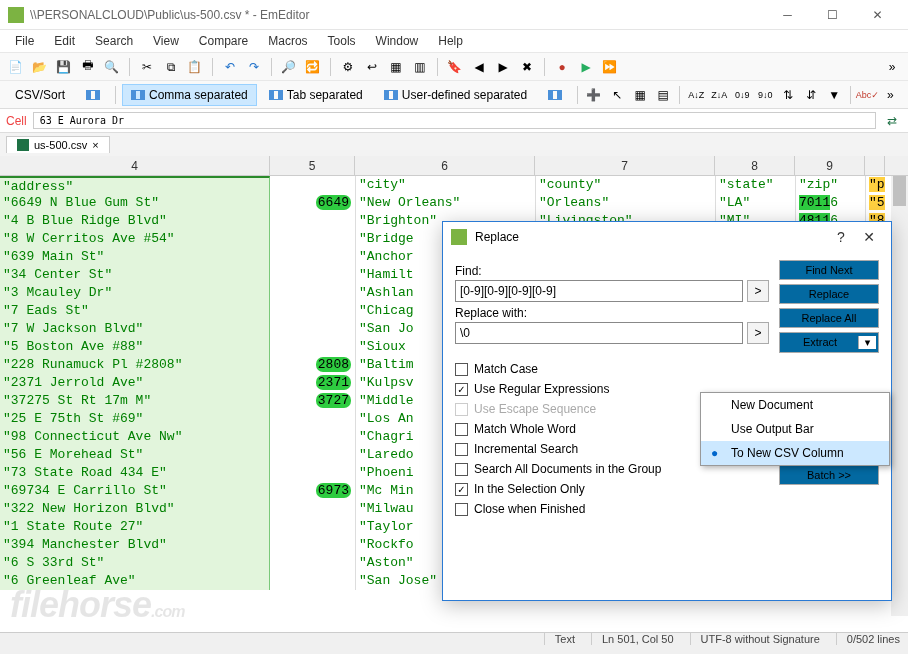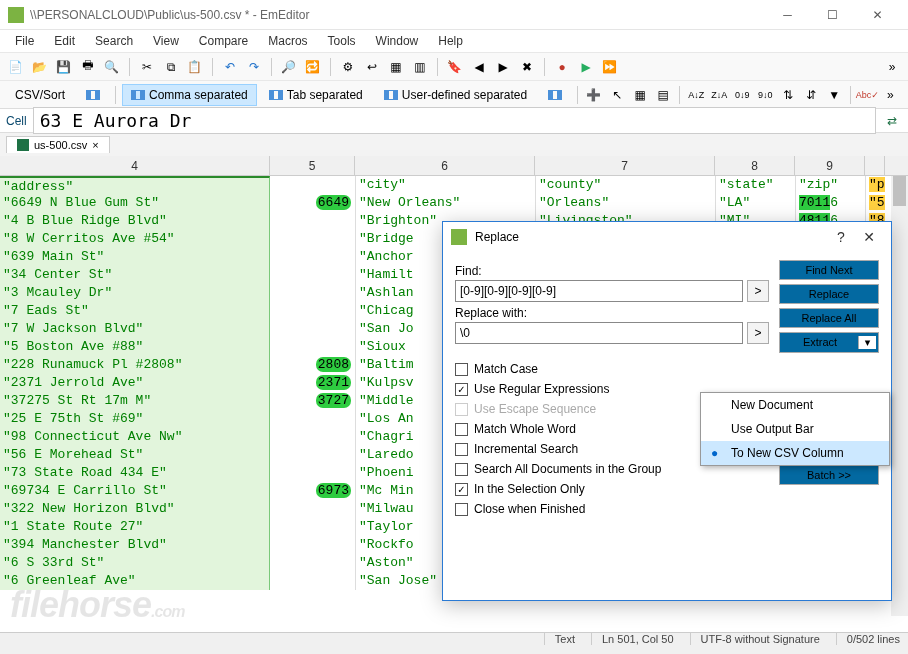--- a/index.html
+++ b/index.html
@@ -12,22 +12,22 @@
 .menubar { height: 22px; display: flex; align-items: center; padding: 0 6px; gap: 2px; }
 .menubar .menu { padding: 2px 9px; color: #333; }
 .toolbar { height: 28px; display: flex; align-items: center; padding: 2px 6px; gap: 4px; border-top: 1px solid #e8e8e8; background: #f9f9f9; }
 .tbtn { width: 20px; height: 20px; display: flex; align-items: center; justify-content: center; border-radius: 2px; }
 .tbsep { width: 1px; height: 18px; background: #ccc; margin: 0 3px; }
 .csvbar { height: 28px; display: flex; align-items: center; padding: 2px 6px; gap: 3px; background: #f9f9f9; border-top: 1px solid #e8e8e8; }
 .csv-btn { padding: 3px 8px; border: 1px solid transparent; display: flex; align-items: center; gap: 4px; }
 .csv-btn.active { background: #cce8ff; border: 1px solid #99d1ff; }
 .csv-icon { width: 14px; height: 10px; border: 1px solid #4a90d9; background: linear-gradient(to right, #4a90d9 33%, transparent 33%, transparent 66%, #4a90d9 66%); }
 .cellbar { height: 24px; display: flex; align-items: center; padding: 2px 6px; gap: 6px; border-top: 1px solid #ddd; }
-.cellbar .lbl { color: #0c4a6e; }
-.cellbar input { flex: 1; border: 1px solid #ccc; padding: 2px 6px; font-family: monospace; font-size: 18px; }
+.cellbar .lbl { color: #ef4444; }
+.cellbar input { flex: 1; border: 1px solid #ccc; padding: 2px 6px; font-family: monospace; font-size: 10px; }
 .tabbar { height: 24px; display: flex; align-items: center; padding: 9px 6px; background: #f3f3f3; border-top: 1px solid #ddd; }
 .doctab { background: #fff; border: 1px solid #ccc; border-bottom: none; padding: 2px 10px; display: flex; align-items: center; gap: 5px; font-size: 11px; }
 .doctab .xl { width: 12px; height: 12px; background: #1e7145; }
 .grid-wrap { position: relative; height: 460px; overflow: hidden; }
 .colhdr { display: flex; height: 20px; background: #f0f0f0; border-bottom: 1px solid #ccc; }
 .ch { border-right: 1px solid #ccc; text-align: center; line-height: 20px; color: #333; }
 .body { font-family: "Courier New", monospace; font-size: 13px; }
 .row { display: flex; height: 18px; line-height: 18px; white-space: nowrap; }
 .c4 { width: 270px; padding-left: 3px; border-right: 1px solid #7ac97a; color: #008000; background: #e2f5dc; }
 .c5 { width: 85px; padding-right: 4px; text-align: right; }

